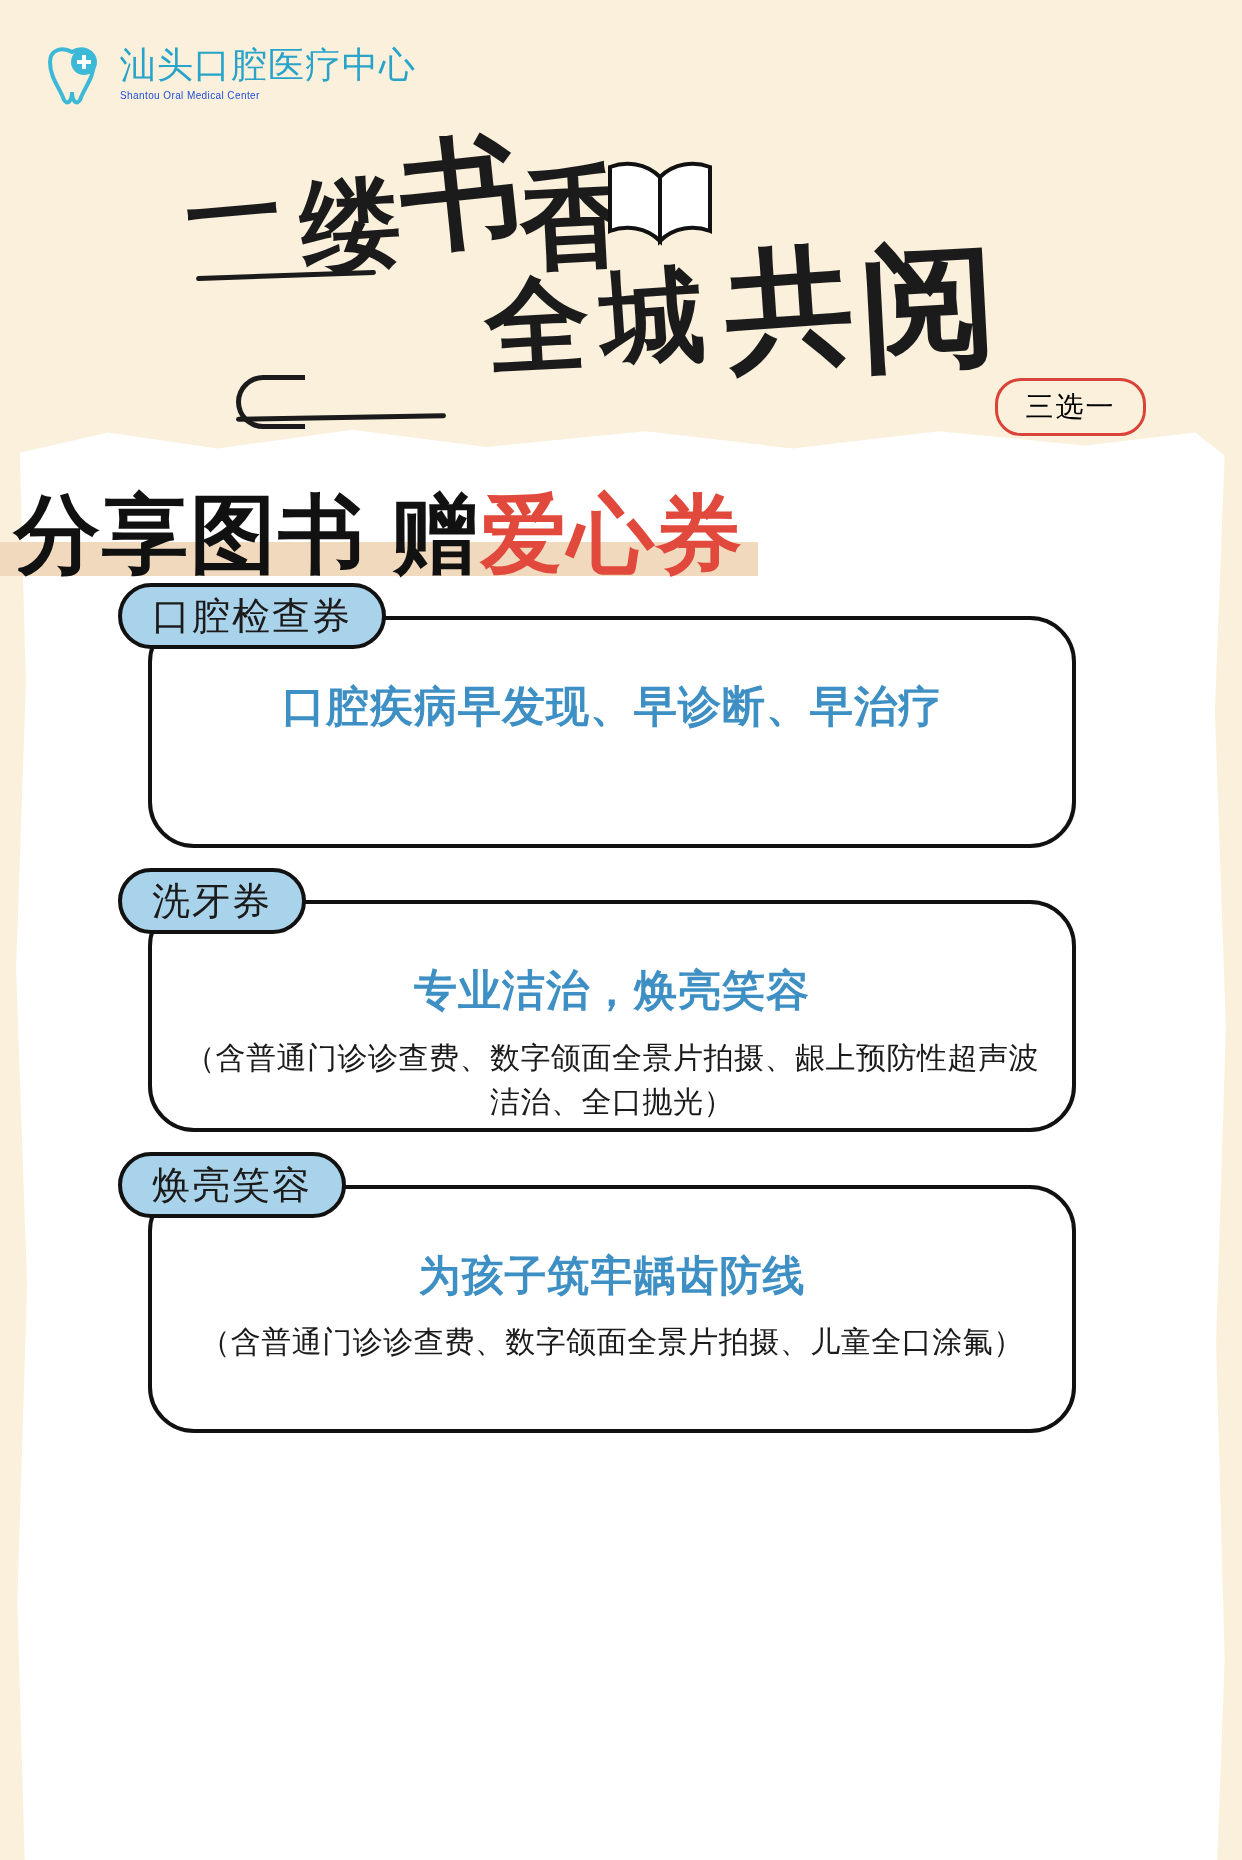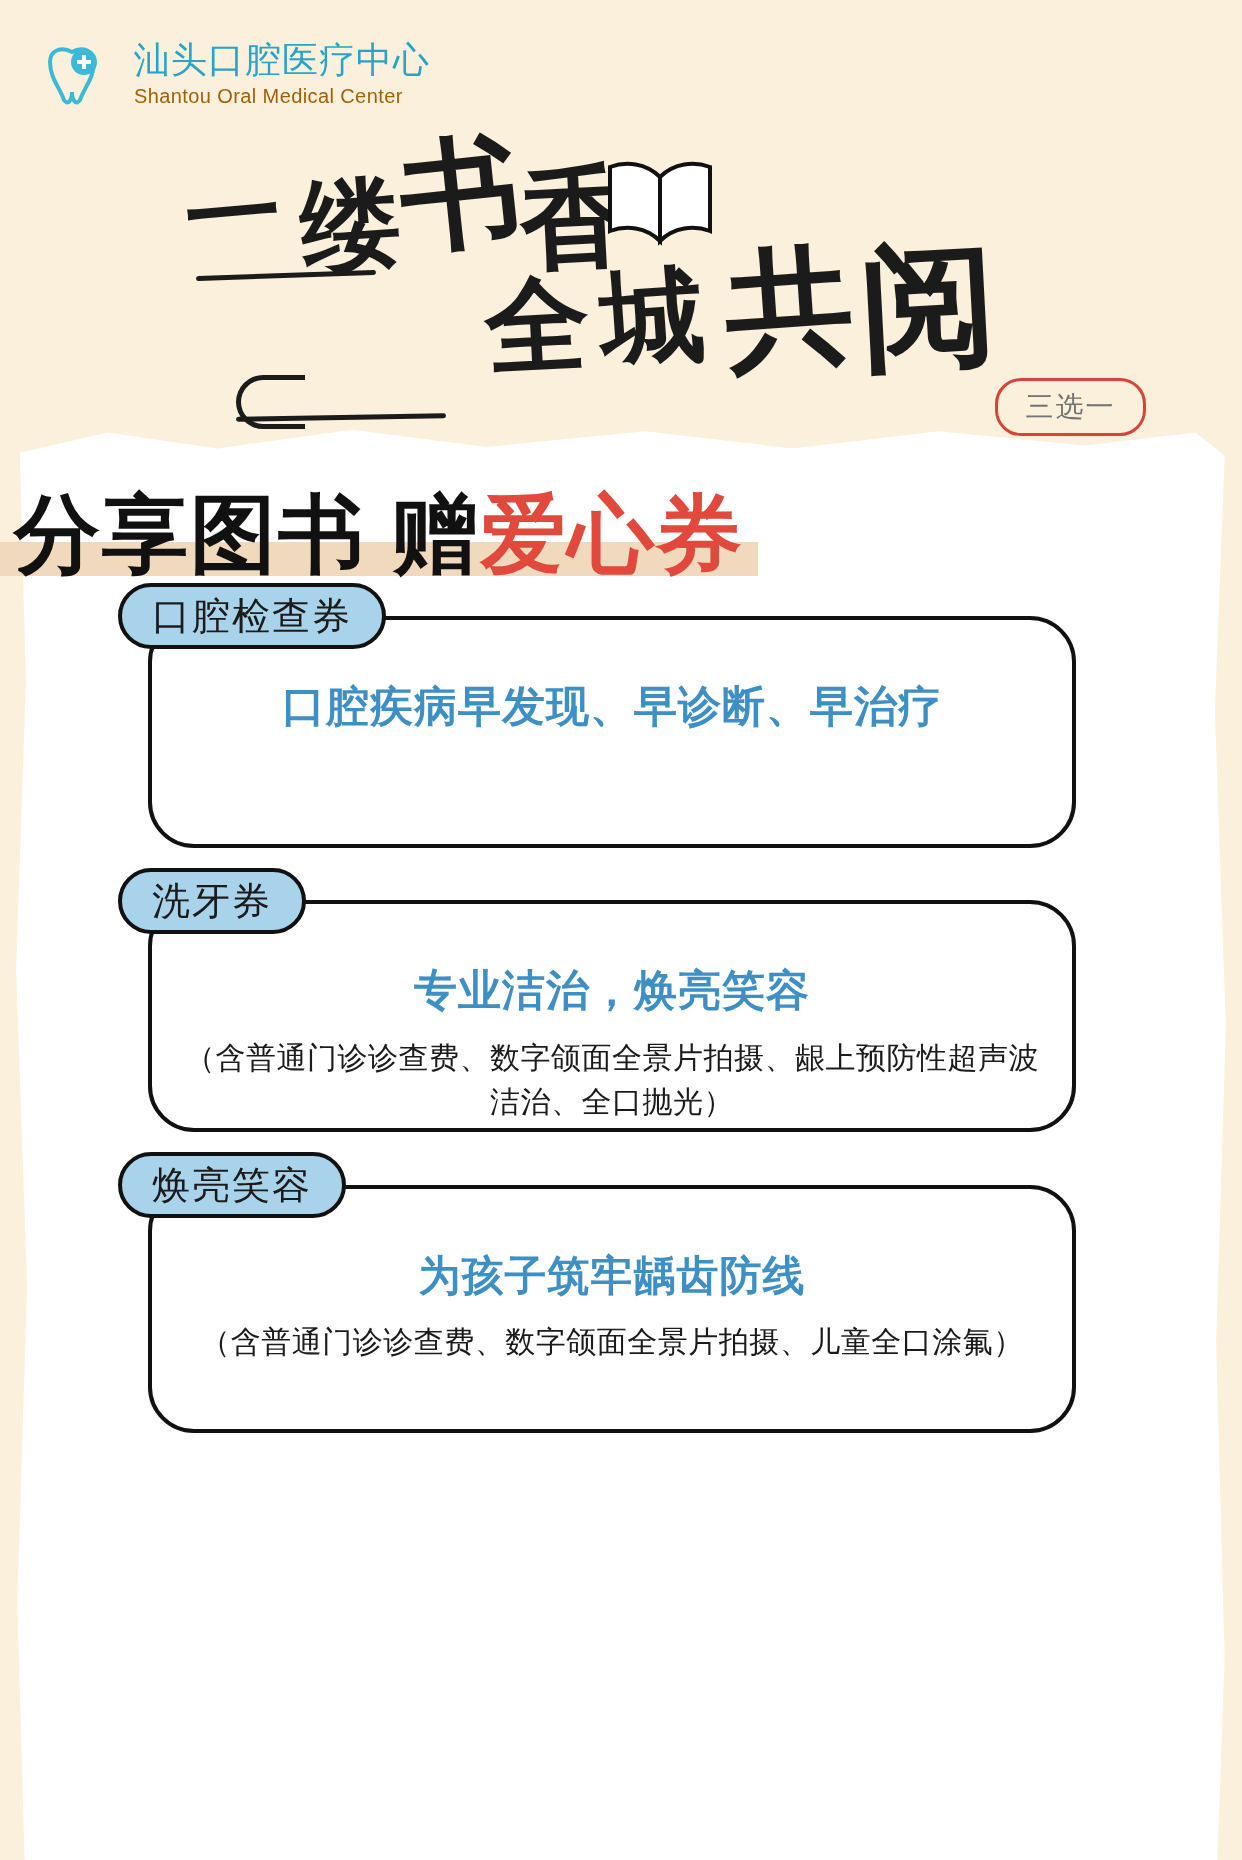--- a/index.html
+++ b/index.html
@@ -15,37 +15,37 @@
     position: relative;
   }
 
   
   .logo-row {
     position: absolute;
     left: 38px;
     top: 40px;
     display: flex;
     align-items: center;
-    gap: 28px;
+    gap: 14px;
   }
   .logo-mark {
     width: 68px;
     height: 68px;
     position: relative;
   }
   .logo-text { line-height: 1; }
   .logo-cn {
     font-size: 36px;
     color: #28a3c9;
     letter-spacing: 1px;
     font-weight: 500;
   }
   .logo-en {
-    font-size: 20px;
-    color: #a16207;
+    font-size: 10px;
+    color: #1d4ed8;
     margin-top: 8px;
     letter-spacing: .4px;
   }
 
   
   .brush-title {
     position: absolute;
     left: 0;
     top: 125px;
     width: 1242px;
@@ -95,21 +95,21 @@
 
   
   .pick-badge {
     position: absolute;
     right: 96px;
     top: 378px;
     width: 145px;
     height: 52px;
     border: 3px solid #d9433a;
     border-radius: 26px;
-    color: #737373;
+    color: #000000;
     font-size: 28px;
     display: flex;
     align-items: center;
     justify-content: center;
     letter-spacing: 2px;
     background: transparent;
   }
 
   
   .paper {

